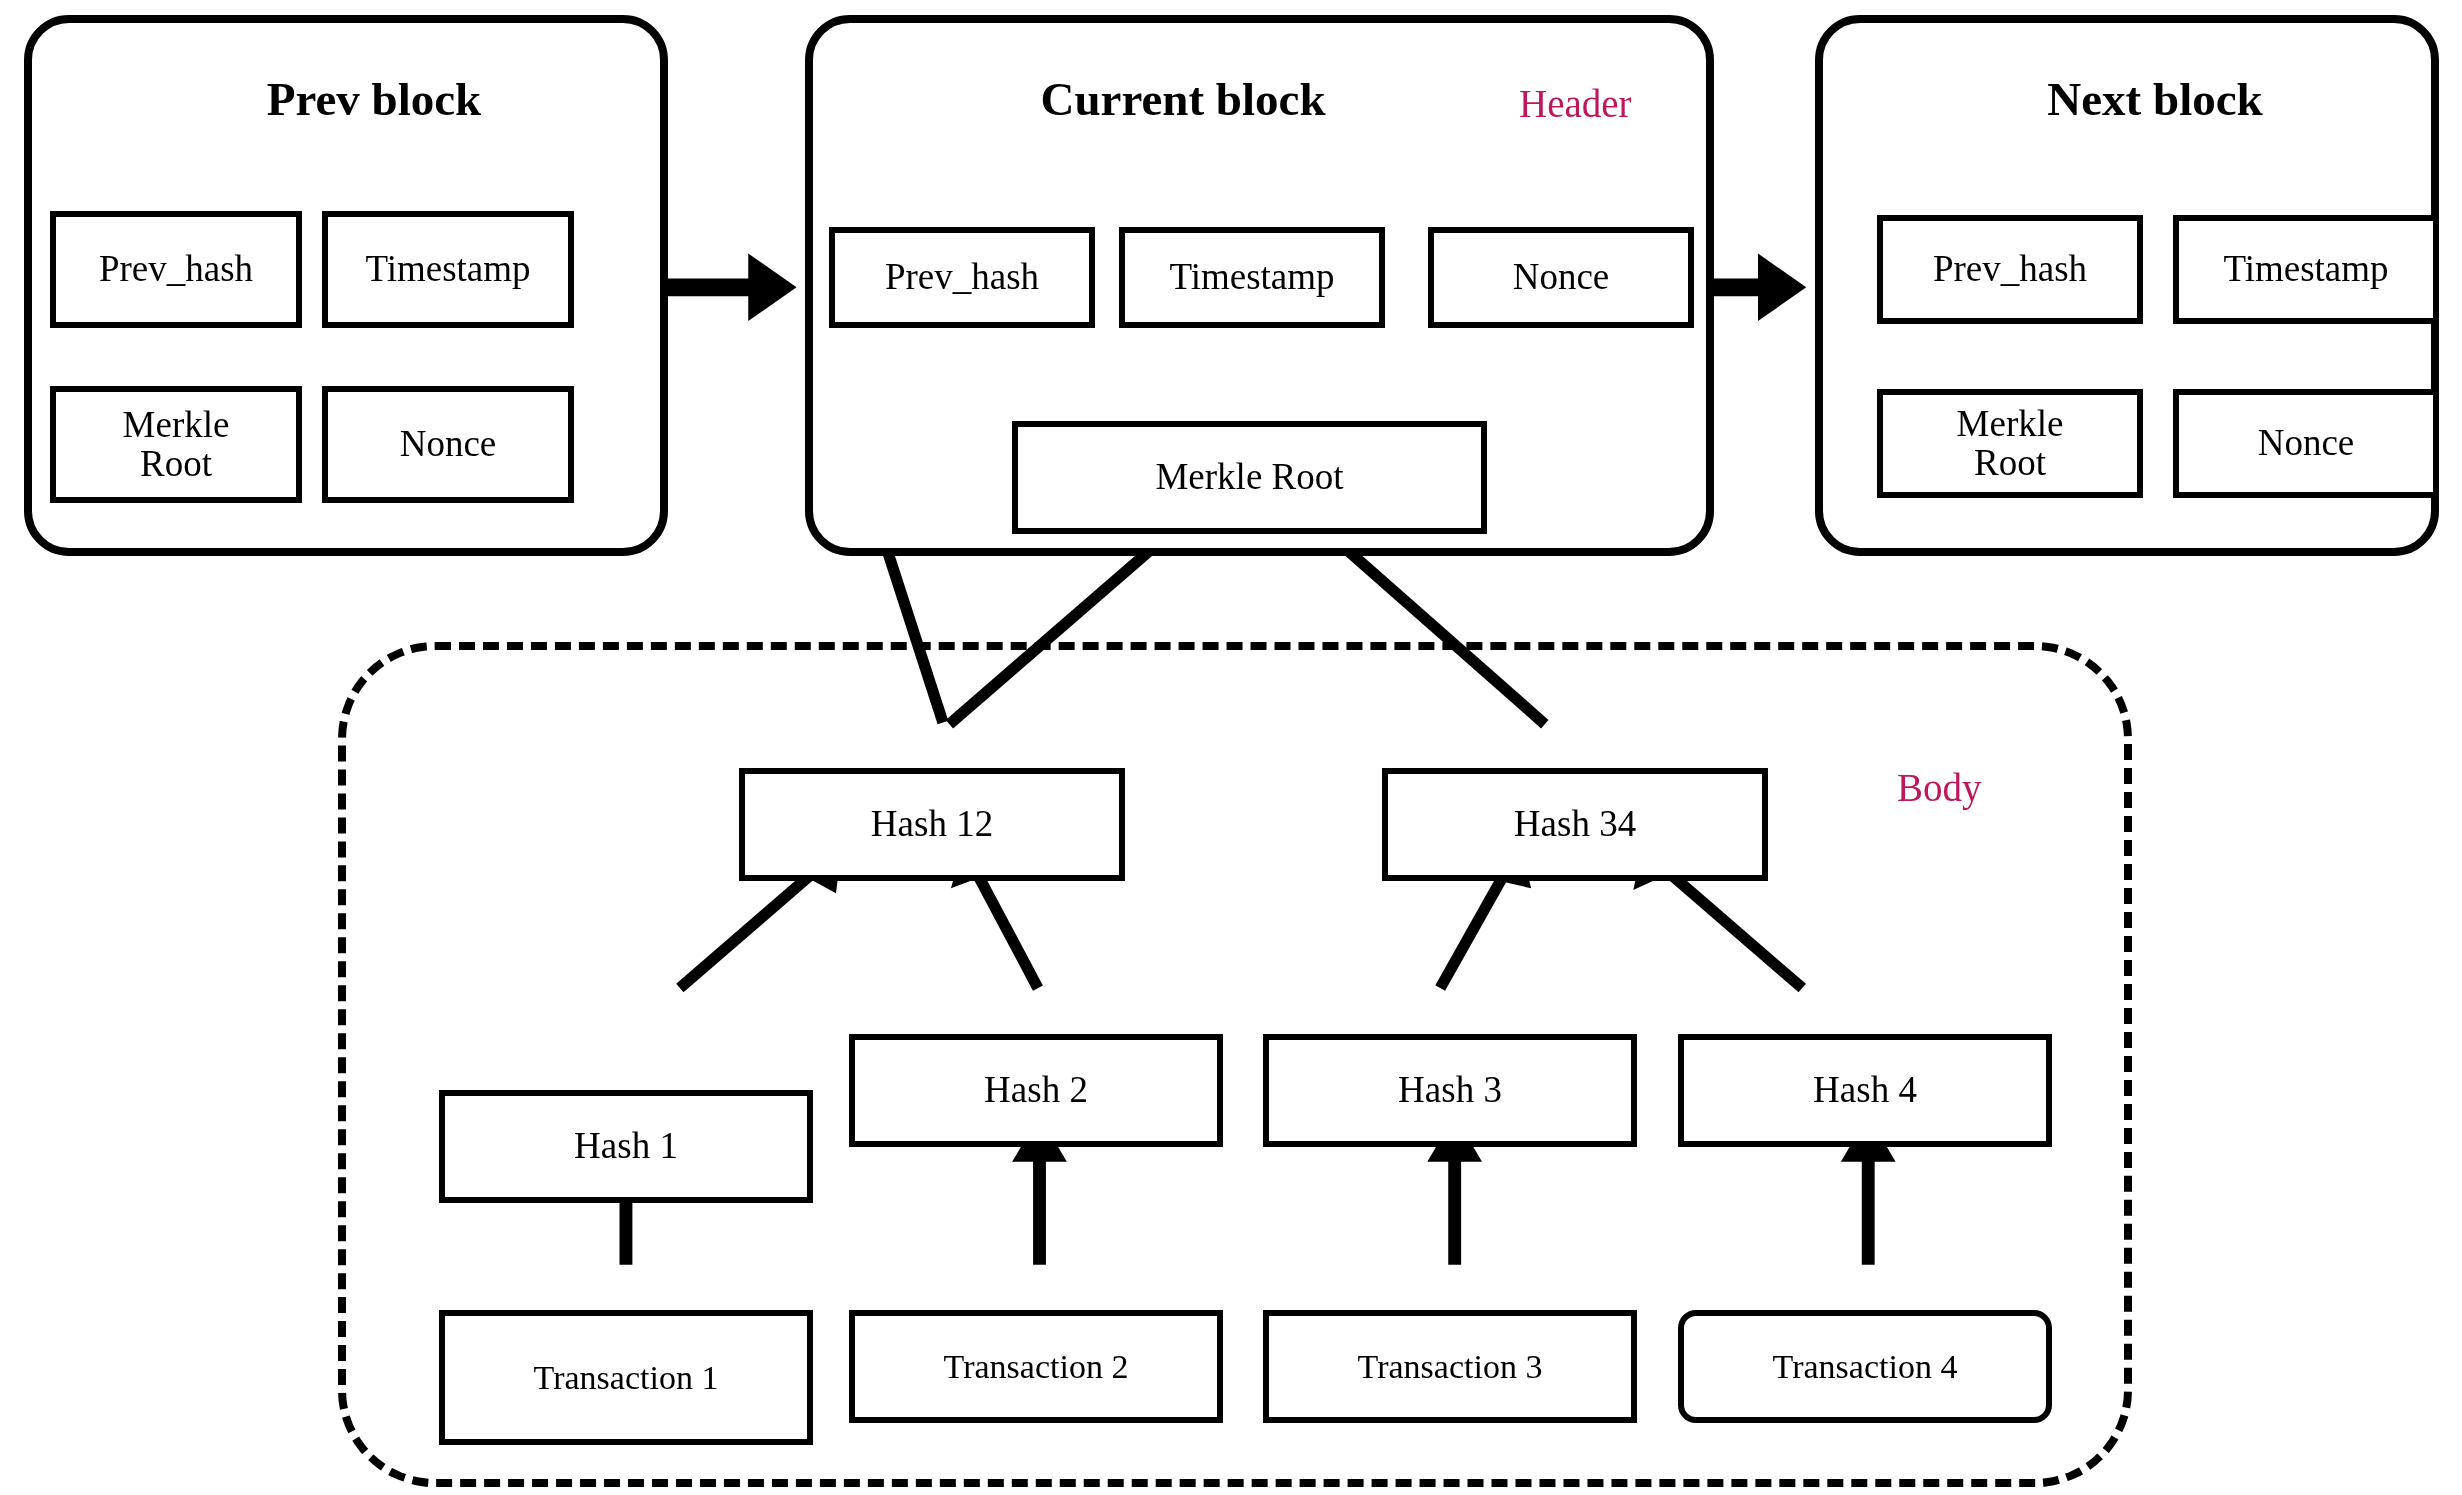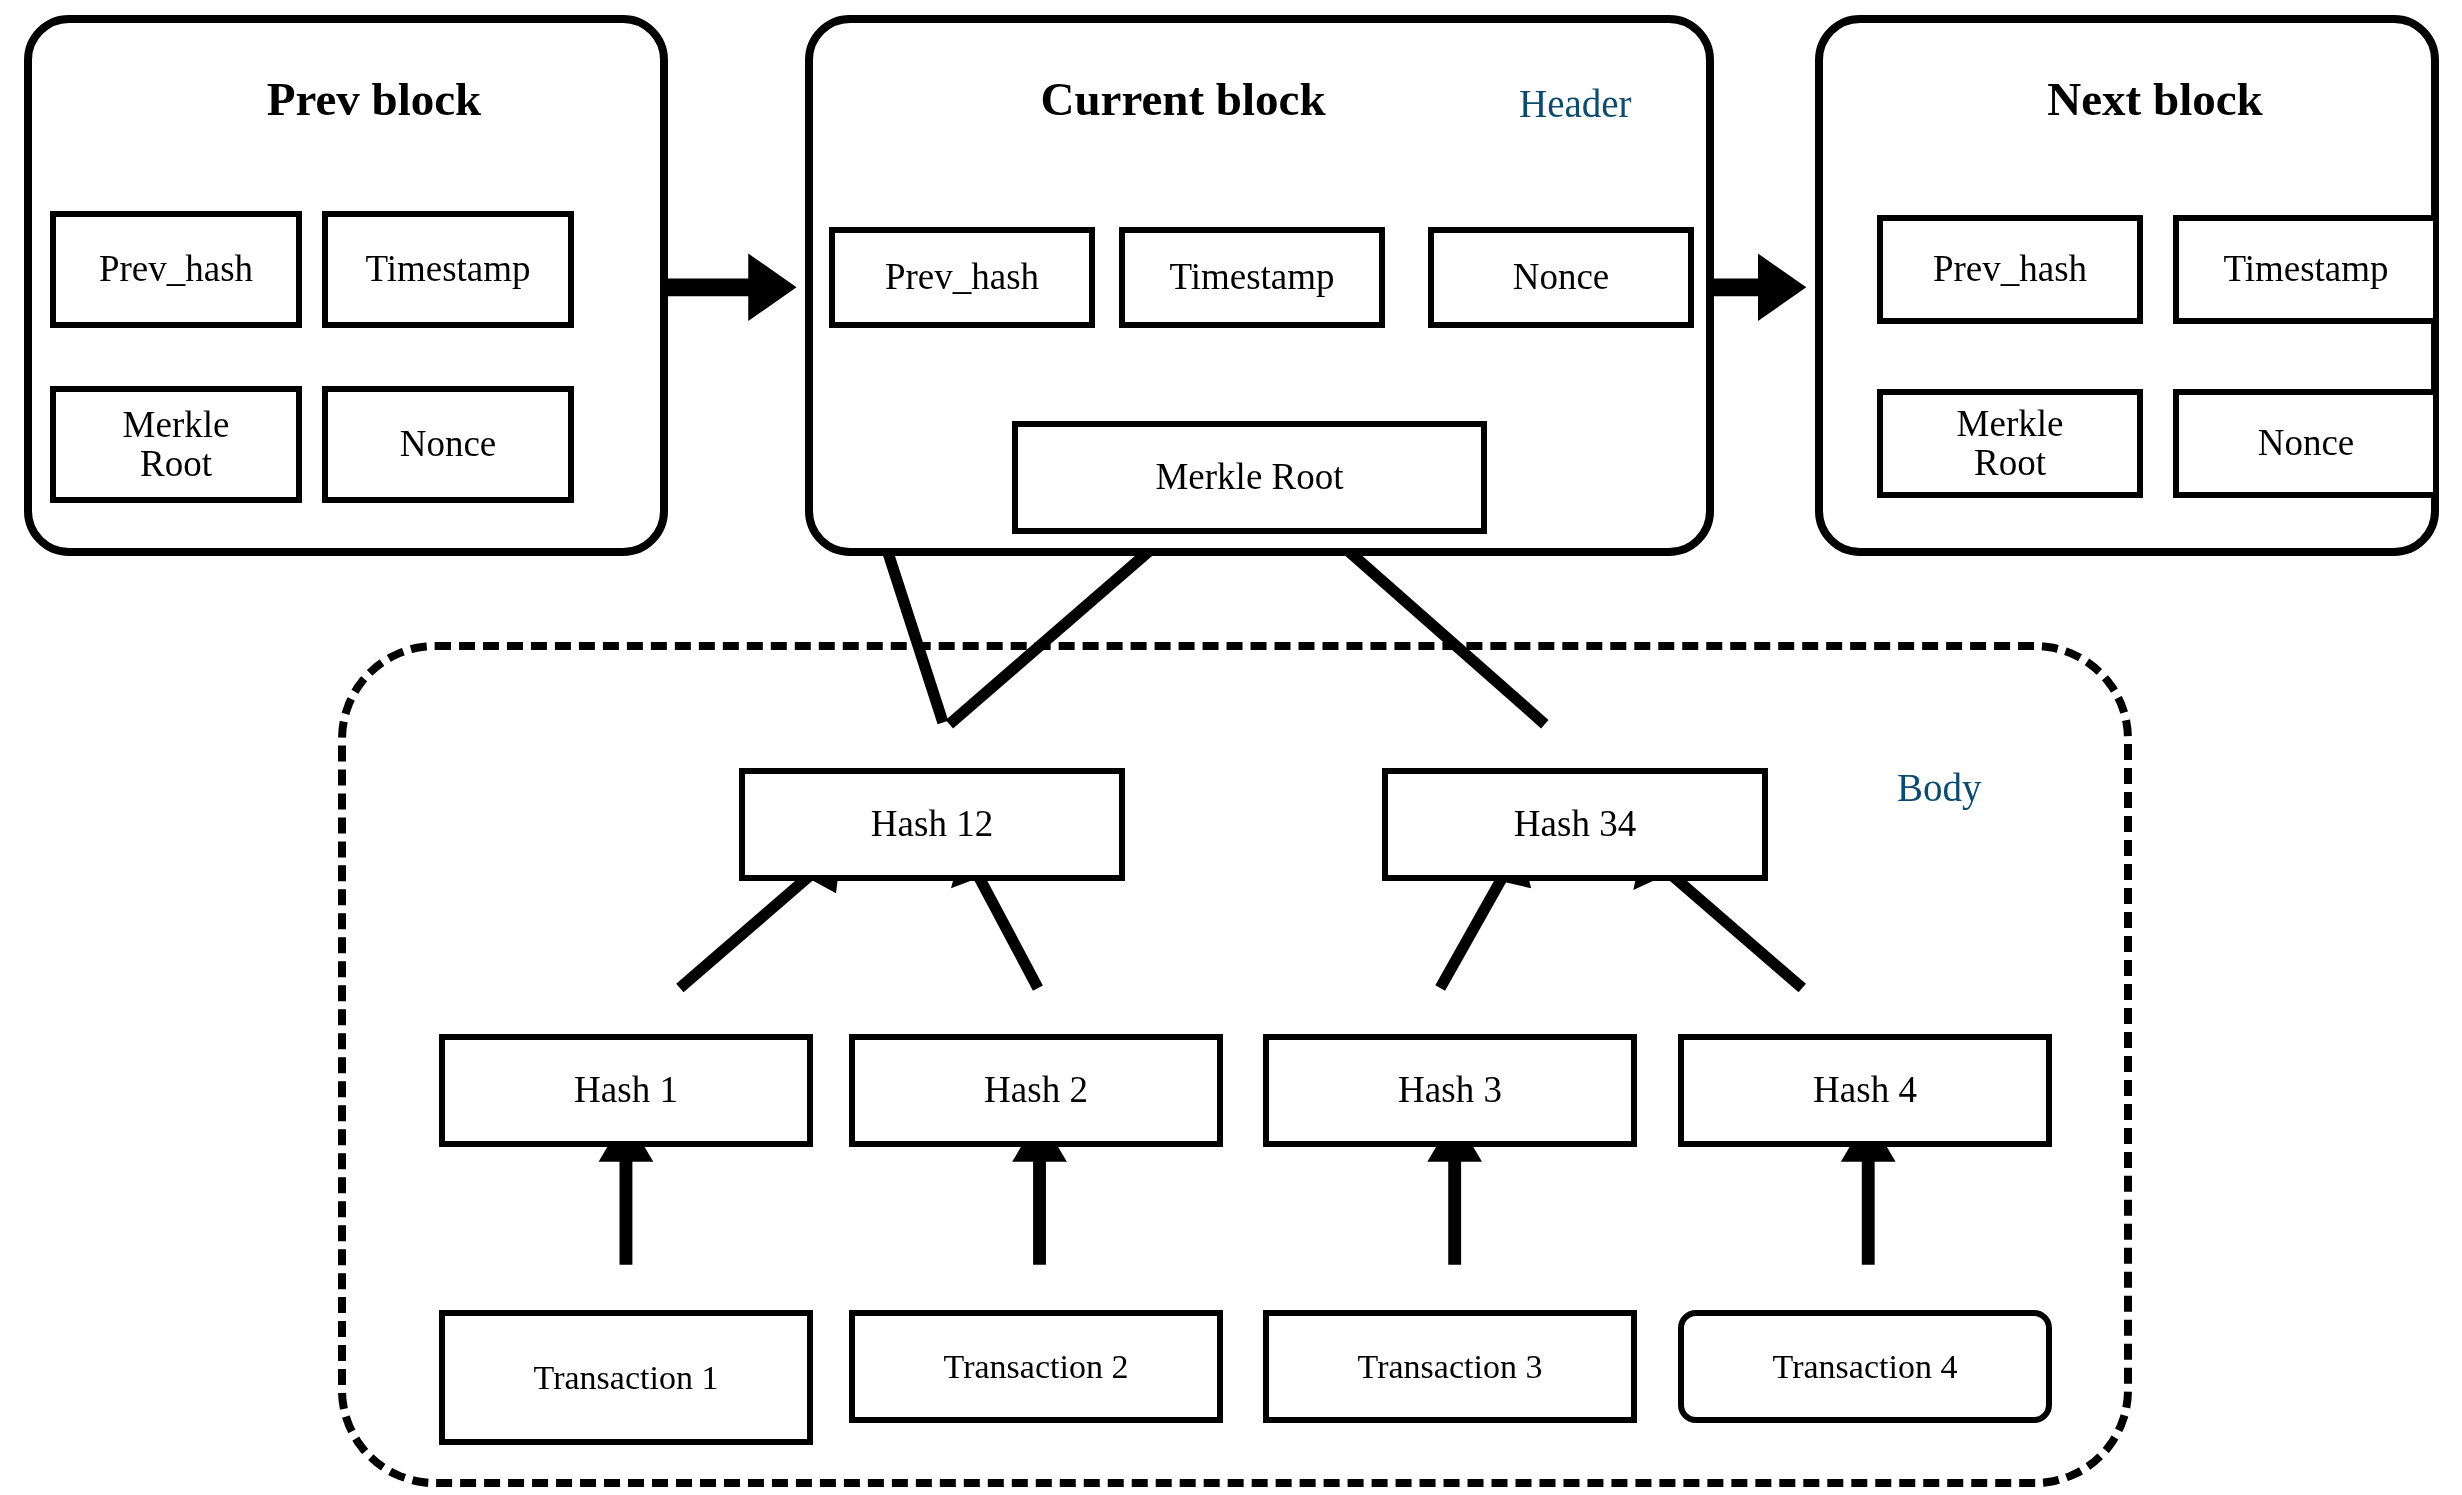--- a/index.html
+++ b/index.html
@@ -41,21 +41,21 @@
     color: #000000;
     white-space: nowrap;
     text-align: center;
     padding-left: 28px;
   }
   .side-label {
     position: absolute;
     font-weight: normal;
     font-size: 39px;
     line-height: 1;
-    color: #0c4a6e;
+    color: #be185d;
     white-space: nowrap;
   }
   
   .field {
     position: absolute;
     box-sizing: border-box;
     border: 6.4px solid #000000;
     background: #ffffff;
     display: flex;
     align-items: center;
@@ -176,21 +176,21 @@
   <div class="field" style="left:1877px; top:349px; width:266px; height:109px;">Merkle
 Root</div>
   <div class="field" style="left:2173px; top:349px; width:266px; height:109px;">Nonce</div>
 
   <div class="body-box" style="left:338px; top:642px; width:1794px; height:845px;"></div>
   <div class="side-label" style="left:1897px; top:768px;">Body</div>
 
   <div class="field" style="left:739px; top:728px; width:386px; height:113px;">Hash 12</div>
   <div class="field" style="left:1382px; top:728px; width:386px; height:113px;">Hash 34</div>
 
-  <div class="field" style="left:439px; top:994px; width:374px; height:113px;">Hash 1</div>
+  <div class="field" style="left:439px; top:1050px; width:374px; height:113px;">Hash 1</div>
   <div class="field" style="left:849px; top:994px; width:374px; height:113px;">Hash 2</div>
   <div class="field" style="left:1263px; top:994px; width:374px; height:113px;">Hash 3</div>
   <div class="field" style="left:1678px; top:994px; width:374px; height:113px;">Hash 4</div>
 
   <div class="field small" style="left:439px; top:1270px; width:374px; height:135px;">Transaction 1</div>
   <div class="field small" style="left:849px; top:1270px; width:374px; height:113px;">Transaction 2</div>
   <div class="field small" style="left:1263px; top:1270px; width:374px; height:113px;">Transaction 3</div>
   <div class="field small" style="left:1678px; top:1270px; width:374px; height:113px;border-radius:18px;">Transaction 4</div>
 
 </div>

